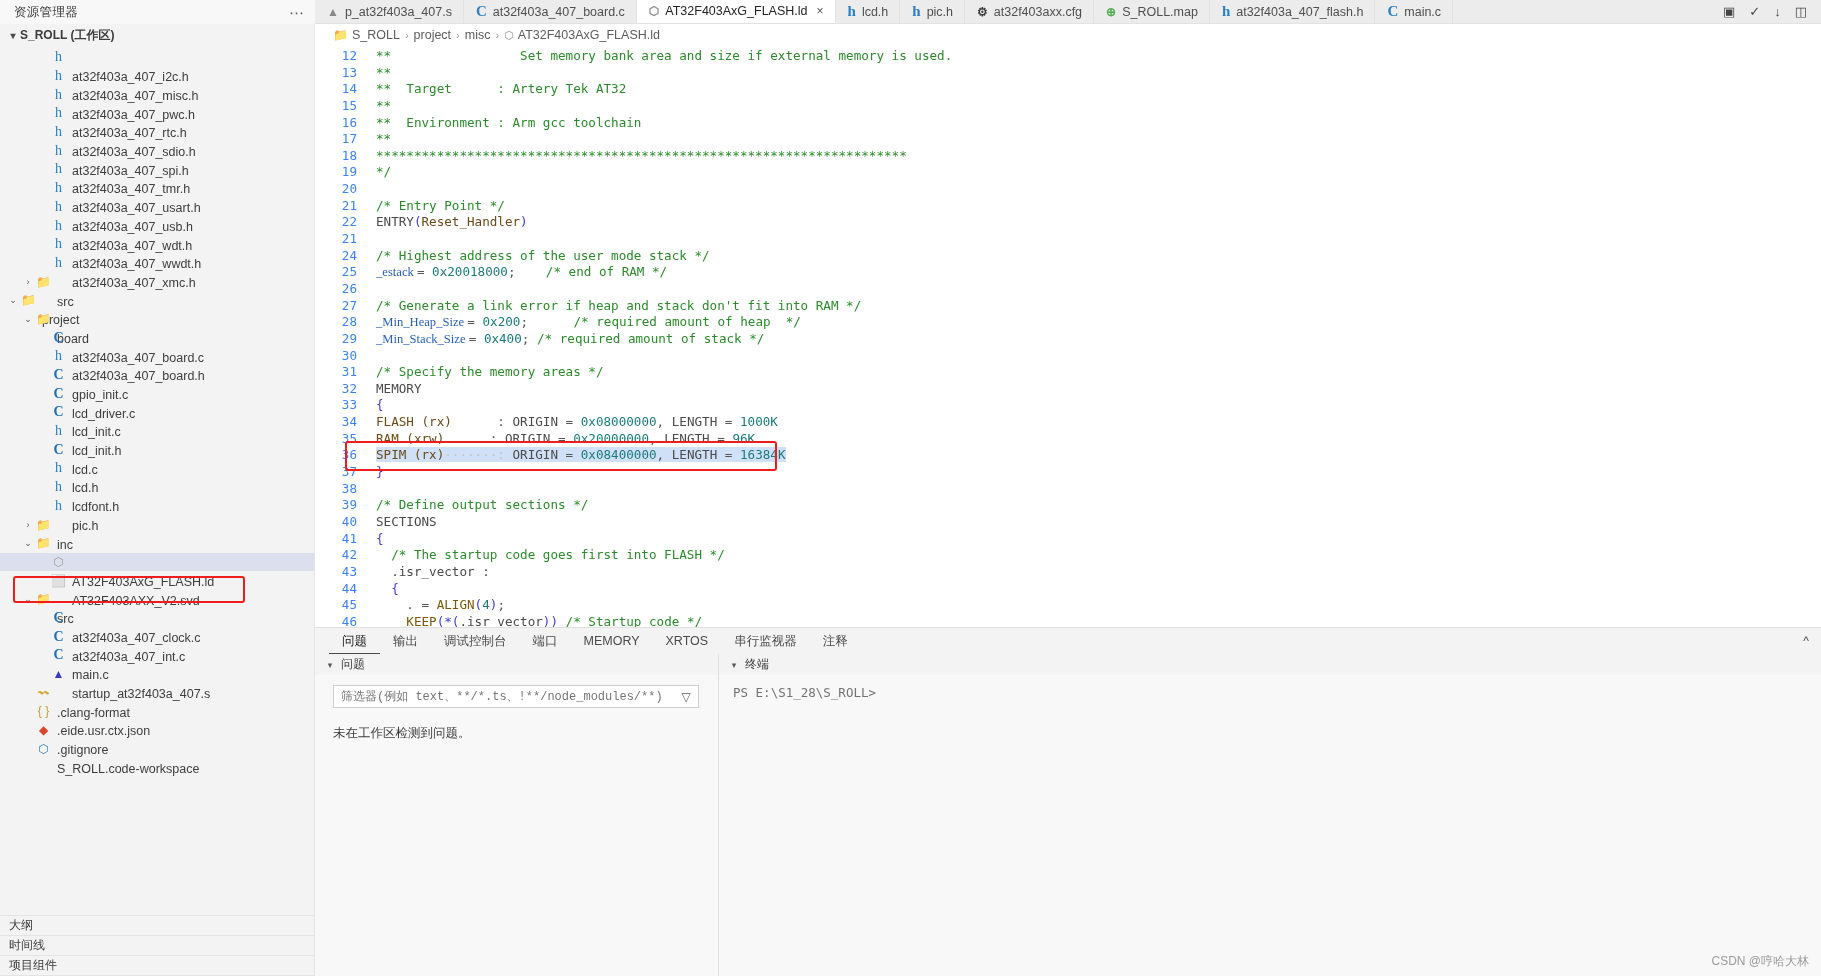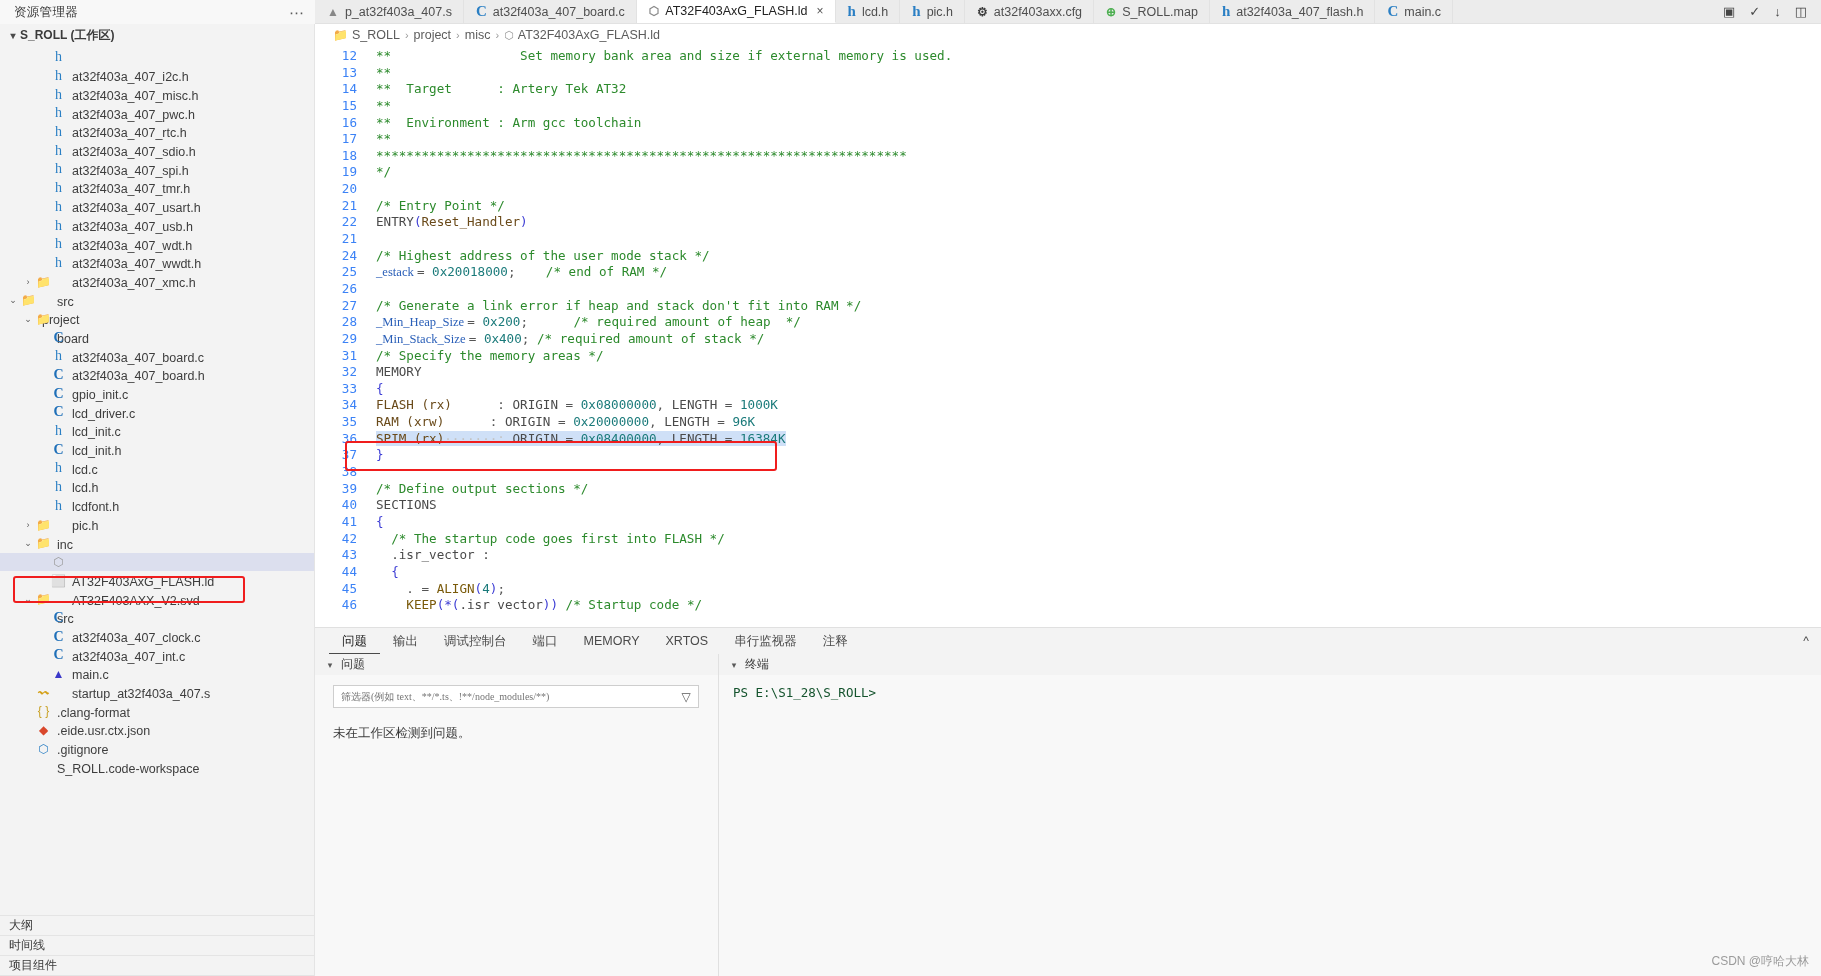--- a/index.html
+++ b/index.html
@@ -170,29 +170,29 @@
     cursor: pointer;
   }
   .pane-hdr .chev { width: 12px; flex: 0 0 12px; font-size: 9px; }
   .problems-body { flex: 1; background: #f8f8f8; padding: 10px 16px 0 18px; }
   .filter-wrap {
     display: flex; align-items: center; width: 366px; height: 23px;
     background: #ffffff; border: 1px solid #cecece;
   }
   .filter-input {
     flex: 1; border: none; outline: none; background: transparent;
-    font-size: 10px; color: #6e6e6e; padding: 0 7px;
-    font-family: Liberation Serif, serif;
+    font-size: 12px; color: #6e6e6e; padding: 0 7px;
+    font-family: Liberation Mono, monospace;
   }
   .filter-icon { width: 24px; text-align: center; color: #5a5a5a; font-size: 12px; cursor: pointer; }
   .no-problems { margin-top: 17px; font-size: 12.5px; color: #3b3b3b; }
   .terminal-body {
     flex: 1; background: #f8f8f8; padding: 10px 0 0 14px;
     font-family: "DejaVu Sans Mono", "Liberation Mono", monospace;
-    font-size: 12.5px; color: #14532d;
+    font-size: 12.5px; color: #737373;
   }
 
   .watermark {
     position: absolute; right: 12px; bottom: 6px;
     font-size: 12px; color: #9b9b9b;
   }
 </style>
 </head>
 <body>
 
@@ -492,20 +492,21 @@
           <div class="cline"><span class="lno">20</span><span class="ctext"></span></div>
           <div class="cline"><span class="lno">21</span><span class="ctext"><span class="cm">/* Entry Point */</span></span></div>
           <div class="cline"><span class="lno">22</span><span class="ctext"><span class="kw">ENTRY</span><span class="br">(</span><span class="id">Reset_Handler</span><span class="br">)</span></span></div>
           <div class="cline"><span class="lno">21</span><span class="ctext"></span></div>
           <div class="cline"><span class="lno">24</span><span class="ctext"><span class="cm">/* Highest address of the user mode stack */</span></span></div>
           <div class="cline"><span class="lno">25</span><span class="ctext"><span class="var">_estack </span><span class="op">= </span><span class="num">0x20018000</span><span class="op">;    </span><span class="cm">/* end of RAM */</span></span></div>
           <div class="cline"><span class="lno">26</span><span class="ctext"></span></div>
           <div class="cline"><span class="lno">27</span><span class="ctext"><span class="cm">/* Generate a link error if heap and stack don't fit into RAM */</span></span></div>
           <div class="cline"><span class="lno">28</span><span class="ctext"><span class="var">_Min_Heap_Size </span><span class="op">= </span><span class="num">0x200</span><span class="op">;      </span><span class="cm">/* required amount of heap  */</span></span></div>
           <div class="cline"><span class="lno">29</span><span class="ctext"><span class="var">_Min_Stack_Size </span><span class="op">= </span><span class="num">0x400</span><span class="op">; </span><span class="cm">/* required amount of stack */</span></span></div>
+          <div class="cline"><span class="lno">30</span><span class="ctext"></span></div>
           <div class="cline"><span class="lno">31</span><span class="ctext"><span class="cm">/* Specify the memory areas */</span></span></div>
           <div class="cline"><span class="lno">32</span><span class="ctext"><span class="kw">MEMORY</span></span></div>
           <div class="cline"><span class="lno">33</span><span class="ctext"><span class="br">{</span></span></div>
           <div class="cline"><span class="lno">34</span><span class="ctext"><span class="id">FLASH (rx)</span><span class="op">      : </span><span class="kw">ORIGIN </span><span class="op">= </span><span class="num">0x08000000</span><span class="op">, </span><span class="kw">LENGTH </span><span class="op">= </span><span class="num">1000K</span></span></div>
           <div class="cline"><span class="lno">35</span><span class="ctext"><span class="id">RAM (xrw)</span><span class="op">      : </span><span class="kw">ORIGIN </span><span class="op">= </span><span class="num">0x20000000</span><span class="op">, </span><span class="kw">LENGTH </span><span class="op">= </span><span class="num">96K</span></span></div>
           <div class="cline"><span class="lno">36</span><span class="ctext" style="background: transparent;"><span class="id sel">SPIM (rx)</span><span class="dot sel">·······: </span><span class="kw sel">ORIGIN </span><span class="op sel">= </span><span class="num sel">0x08400000</span><span class="op sel">, </span><span class="kw sel">LENGTH </span><span class="op sel">= </span><span class="num sel">16384K</span></span></div>
           <div class="cline"><span class="lno">37</span><span class="ctext"><span class="br">}</span></span></div>
           <div class="cline"><span class="lno">38</span><span class="ctext"></span></div>
           <div class="cline"><span class="lno">39</span><span class="ctext"><span class="cm">/* Define output sections */</span></span></div>
           <div class="cline"><span class="lno">40</span><span class="ctext"><span class="kw">SECTIONS</span></span></div>

